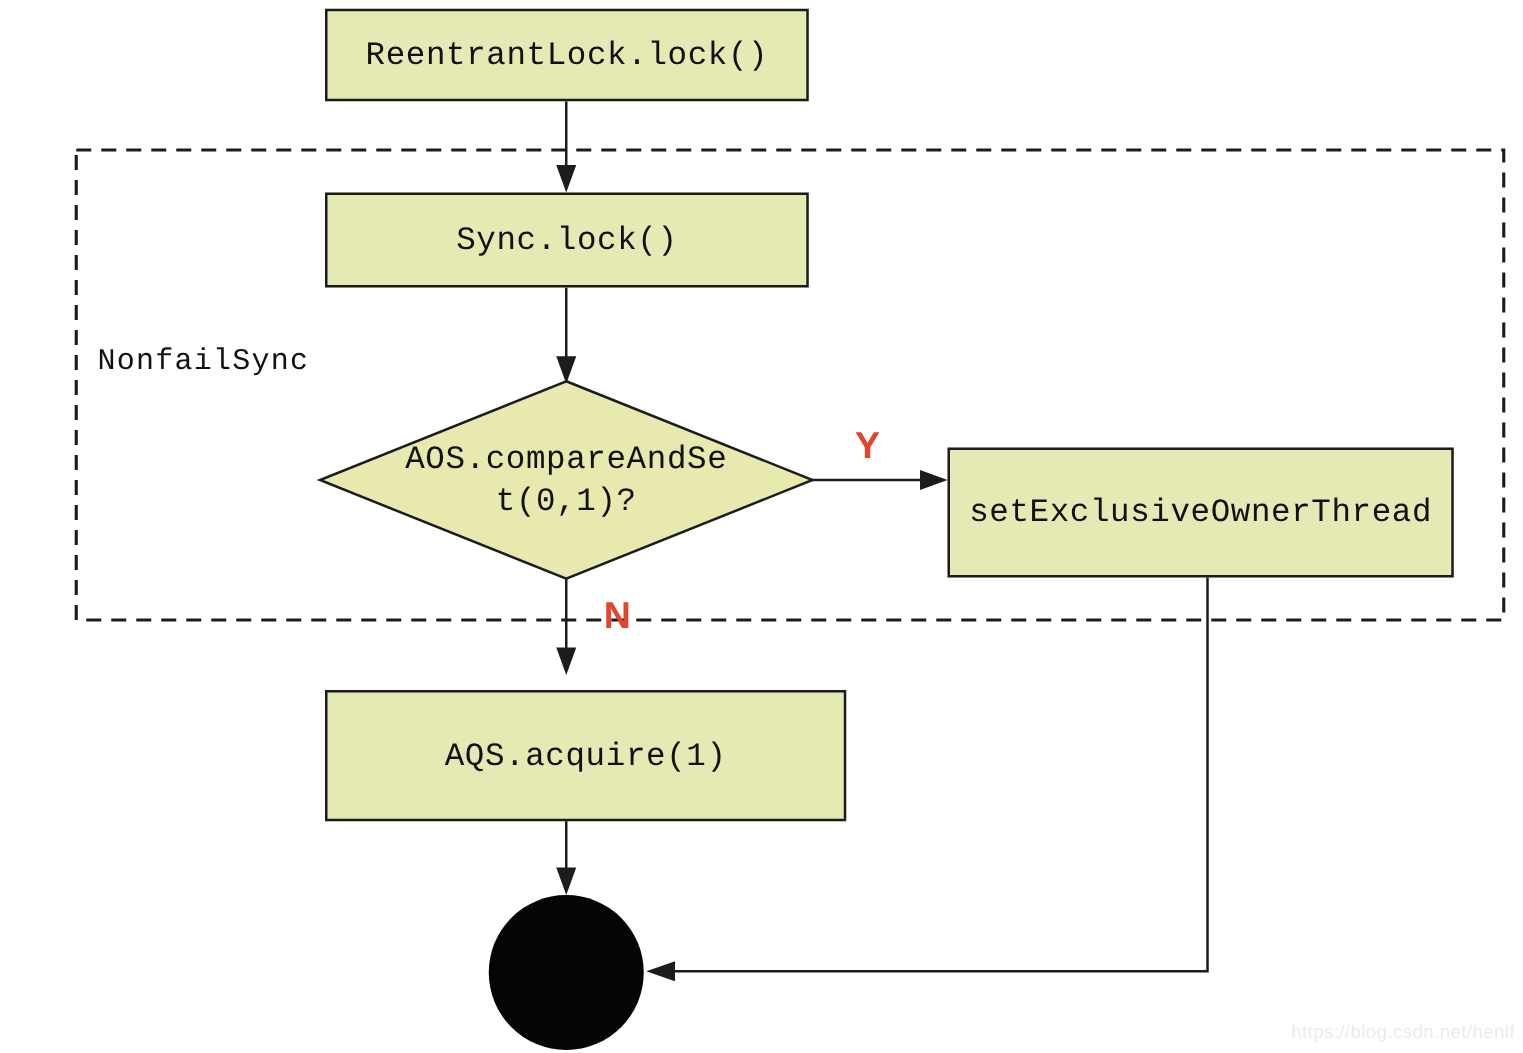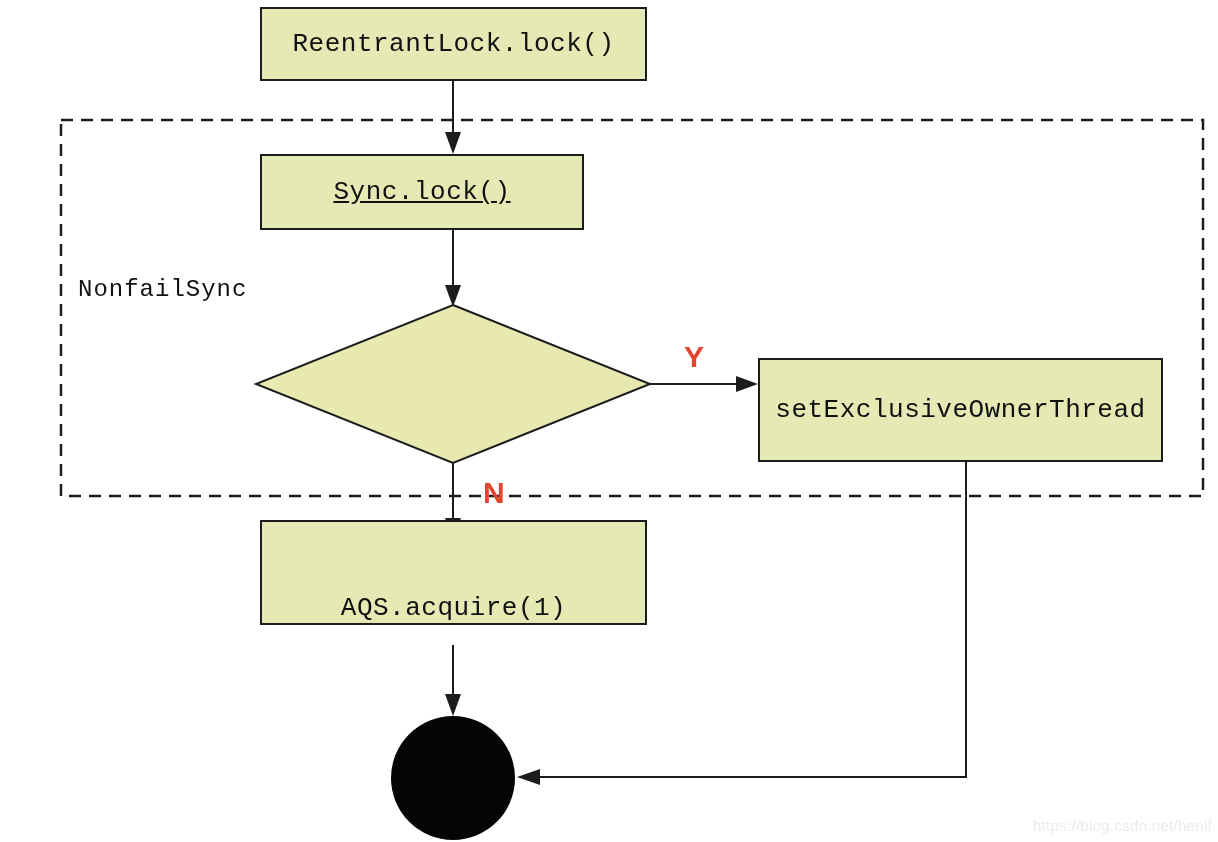--- a/index.html
+++ b/index.html
@@ -23,23 +23,23 @@
     box-sizing: border-box;
     display: flex;
     align-items: center;
     justify-content: center;
     font-size: 26px;
     color: #111111;
     letter-spacing: 0.5px;
     white-space: nowrap;
   }
   .node-reentrant { left: 260px; top: 7px;   width: 387px; height: 74px; }
-  .node-synclock  { left: 260px; top: 154px; width: 324px; height: 76px; text-decoration: underline; }
+  .node-synclock  { left: 260px; top: 154px; width: 387px; height: 76px; }
   .node-setowner  { left: 758px; top: 333px; width: 405px; height: 104px; margin-top: 25px; }
-  .node-acquire   { left: 260px; top: 520px; width: 387px; height: 105px; align-items: flex-end; }
+  .node-acquire   { left: 260px; top: 552px; width: 417px; height: 105px; }
   .decision-text {
     position: absolute;
     left: 293px; top: 350px;
     width: 320px;
     text-align: center;
     font-size: 26px;
     line-height: 34px;
     color: #111111;
     letter-spacing: 0.5px;
   }
@@ -109,20 +109,24 @@
   </div>
 
   <div class="node node-setowner">
     <span>setExclusiveOwnerThread</span>
   </div>
 
   <div class="node node-acquire">
     <span>AQS.acquire(1)</span>
   </div>
 
+  <div class="decision-text">
+    <div>AOS.compareAndSe</div>
+    <div>t(0,1)?</div>
+  </div>
 
   <div class="container-label">NonfailSync</div>
 
   <div class="edge-label edge-label-y">Y</div>
   <div class="edge-label edge-label-n">N</div>
 
   <div class="watermark">https://blog.csdn.net/henlf</div>
 
 </div>
 

